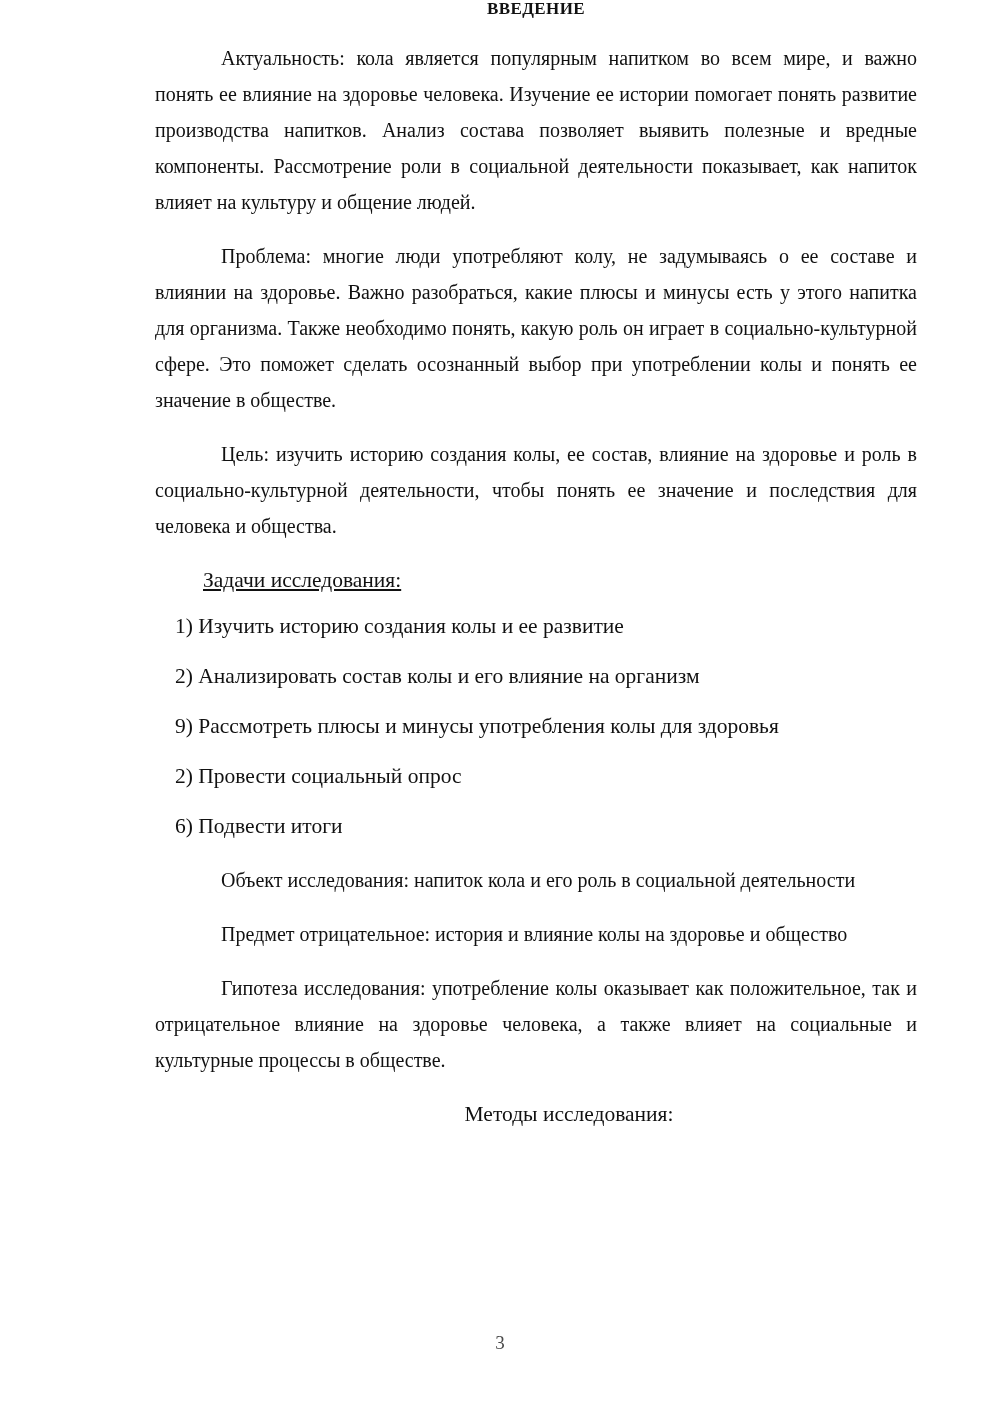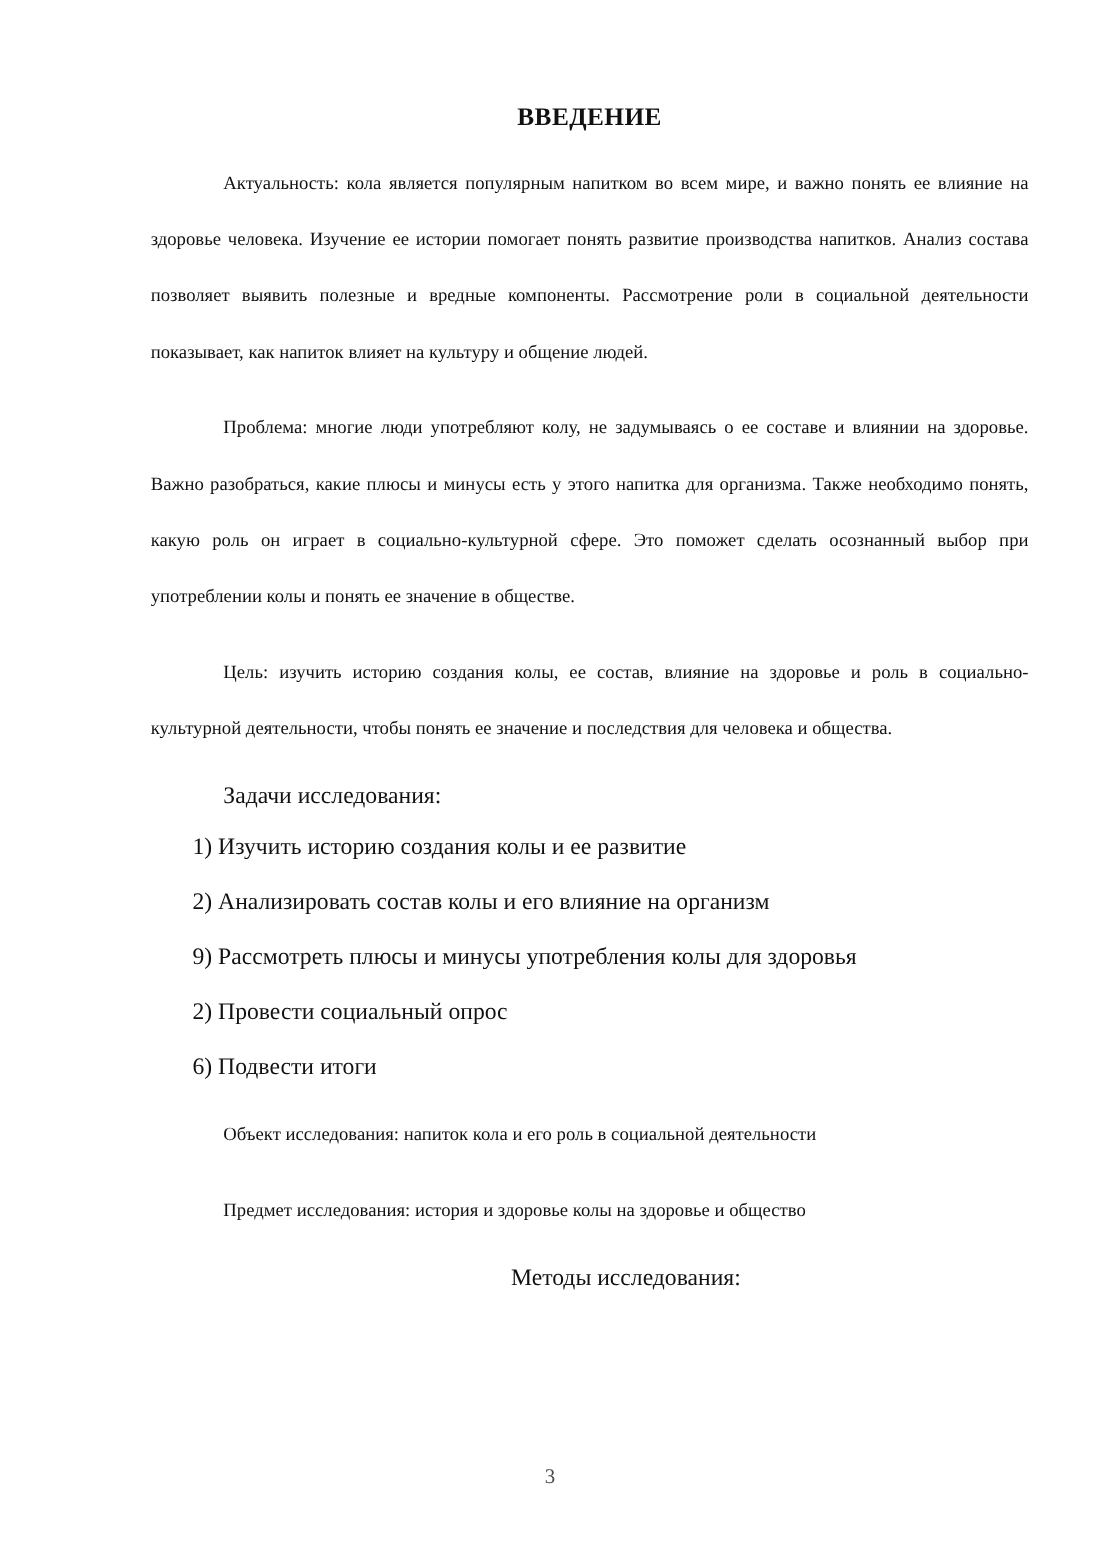--- a/index.html
+++ b/index.html
@@ -18,49 +18,49 @@
     color: #111111;
     overflow: hidden;
   }
   .content {
     position: absolute;
     left: 137px;
     top: 0;
     width: 798px;
   }
   .doc-heading {
-    font-size: 23px;
+    font-size: 17px;
     font-weight: bold;
     text-align: center;
     letter-spacing: 0.4px;
     margin: 0;
-    padding-top: 95px;
     line-height: 1.0;
   }
   .para {
-    font-size: 17px;
-    line-height: 51px;
+    font-size: 20px;
+    line-height: 36px;
     text-align: justify;
     text-justify: inter-word;
-    margin: 0;
+    margin: 18px;
     text-indent: 66px;
     hyphens: none;
   }
   .para.first-para {
     margin-top: 23px;
   }
   .para + .para {
     margin-top: 18px;
   }
   .subhead {
     font-size: 21.5px;
     line-height: 36px;
     text-align: left;
     margin: 18px 0 0 0;
     text-indent: 66px;
+    text-decoration: underline;
   }
   .task-list {
     list-style: none;
     margin: 10px 0 11px 0;
     padding: 0;
   }
   .task-list li {
     font-size: 21.5px;
     line-height: 36px;
     text-align: left;
@@ -111,22 +111,23 @@
     <ol class="task-list">
       <li>1) Изучить историю создания колы и ее развитие</li>
       <li>2) Анализировать состав колы и его влияние на организм</li>
       <li>9) Рассмотреть плюсы и минусы употребления колы для здоровья</li>
       <li>2) Провести социальный опрос</li>
       <li>6) Подвести итоги</li>
     </ol>
 
     <p class="para after-list">Объект исследования: напиток кола и его роль в социальной деятельности</p>
 
-    <p class="para">Предмет исследования: история и здоровье колы на здоровье и общество</p>
+    <p class="para">Предмет отрицательное: история и влияние колы на здоровье и общество</p>
 
+    <p class="para">Гипотеза исследования: употребление колы оказывает как положительное, так и отрицательное влияние на здоровье человека, а также влияет на социальные и культурные процессы в обществе.</p>
 
     <p class="methods-line">Методы исследования:</p>
 
   </div>
 
   <div class="page-number">3</div>
 
 </div>
 
 </body></html>

